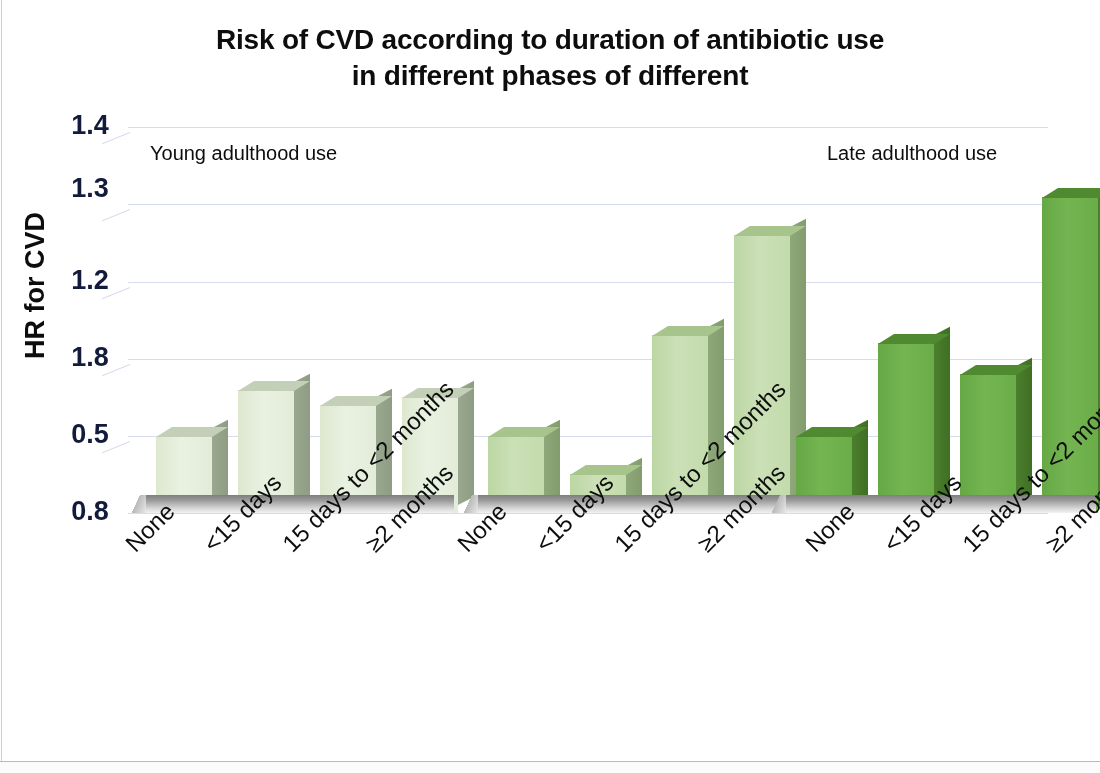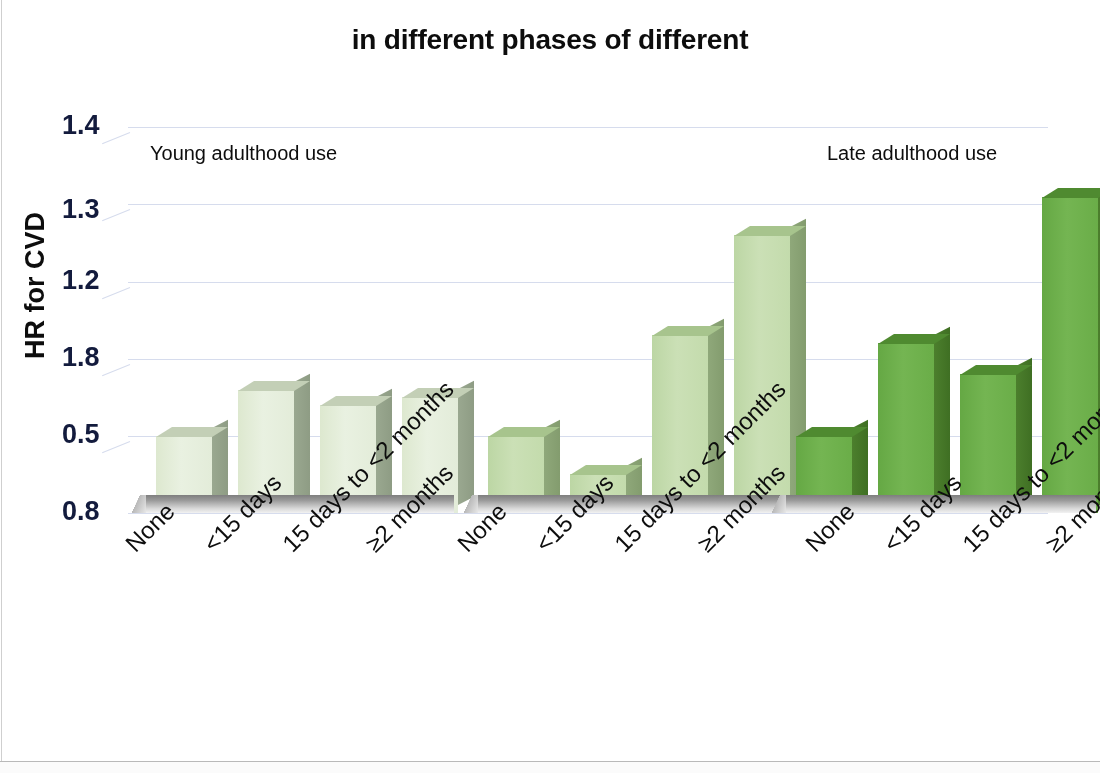--- a/index.html
+++ b/index.html
@@ -65,21 +65,21 @@
     transform: rotate(-90deg);
     font-size: 27px;
     font-weight: bold;
     color: #0d0d0d;
     white-space: nowrap;
   }
   .y-tick {
     position: absolute;
     left: 62px;
     width: 56px;
-    text-align: left;
+    text-align: center;
     font-size: 27px;
     font-weight: bold;
     color: #131b3d;
   }
 
   
   #plot {
     position: absolute;
     left: 128px;
     top: 127px;
@@ -198,27 +198,28 @@
   }
 </style>
 </head>
 <body>
 
 <div id="slide">
 
   <div id="left-edge"></div>
 
   <div id="chart-title">
+    <span>Risk of CVD according to duration of antibiotic use</span>
     <span class="l2">in different phases of different</span>
   </div>
 
   <div id="y-axis-title">HR for CVD</div>
 
   <div class="y-tick" style="top:110px">1.4</div>
-  <div class="y-tick" style="top:194px">1.3</div>
+  <div class="y-tick" style="top:173px">1.3</div>
   <div class="y-tick" style="top:265px">1.2</div>
   <div class="y-tick" style="top:342px">1.8</div>
   <div class="y-tick" style="top:419px">0.5</div>
   <div class="y-tick" style="top:496px">0.8</div>
 
   <div class="group-label" style="left:150px">Young adulthood use</div>
   <div class="group-label" style="left:827px">Late adulthood use</div>
 
   <div id="plot">
 

